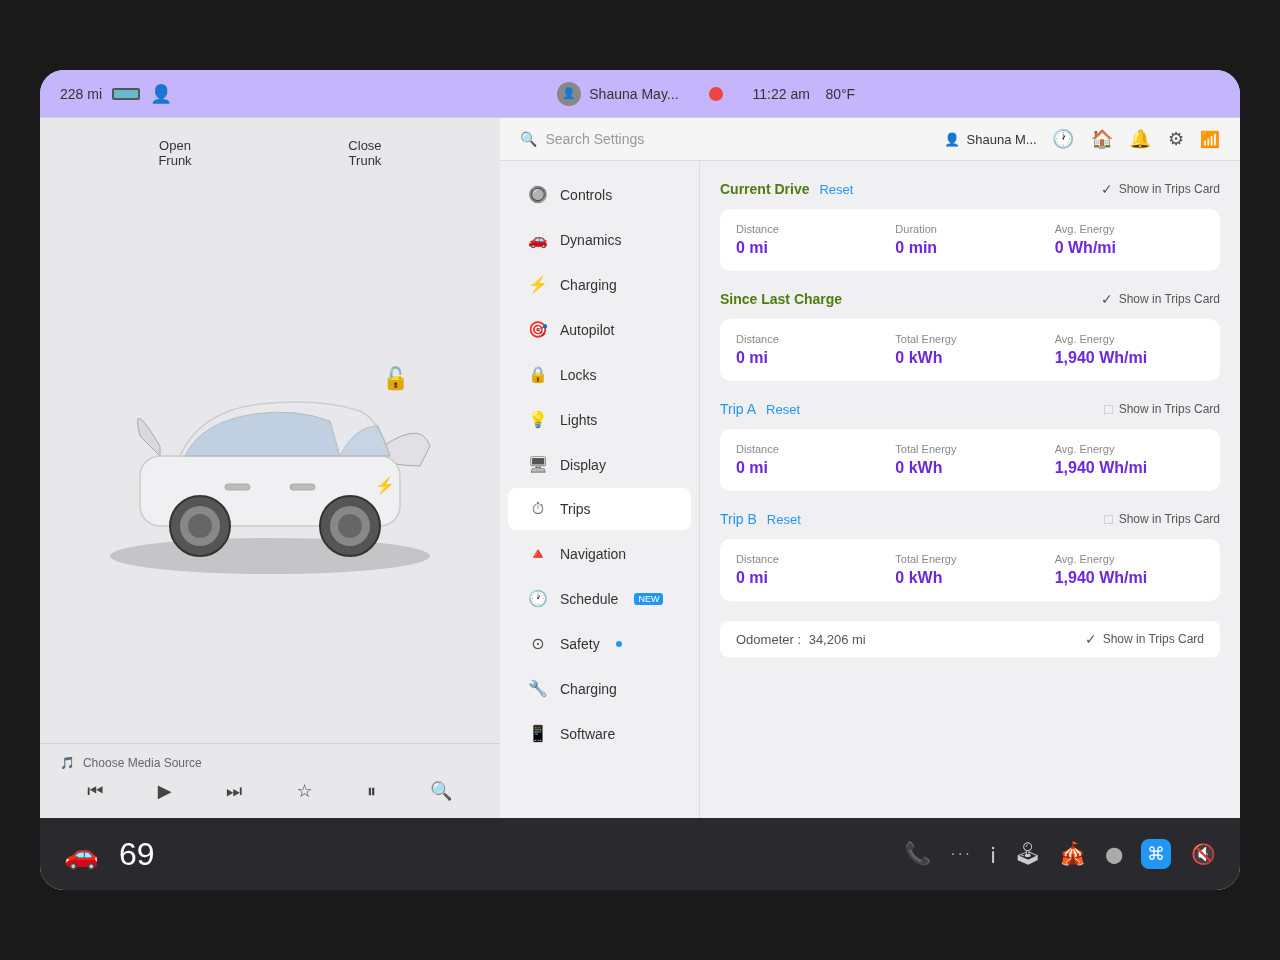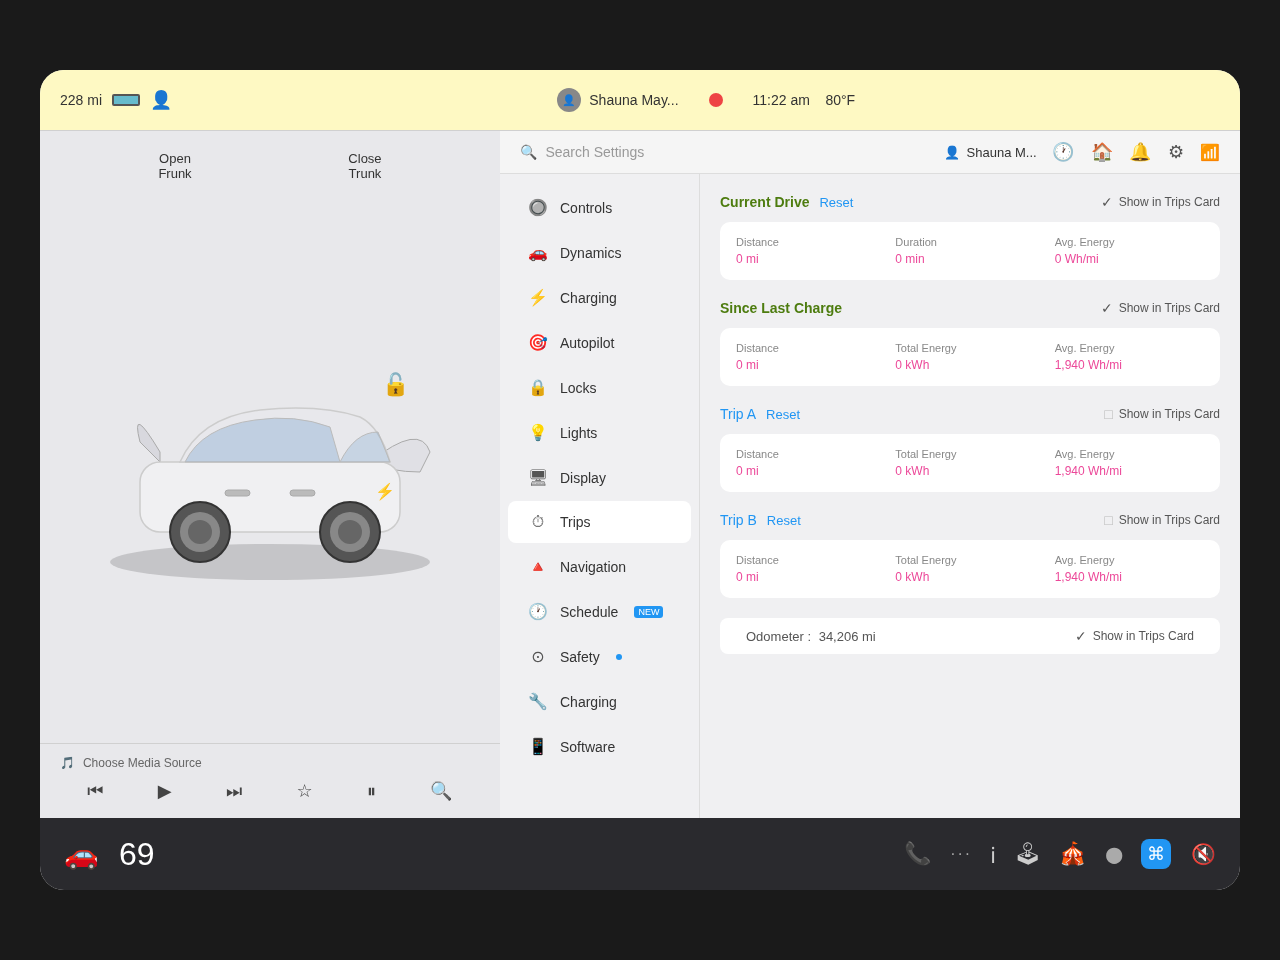--- a/index.html
+++ b/index.html
@@ -18,22 +18,22 @@
       height: 820px;
       background: #f0f0f0;
       border-radius: 24px;
       overflow: hidden;
       display: flex;
       flex-direction: column;
       position: relative;
     }
     
     .status-bar {
-      background: #fef9c3;
-      height: 61px;
+      background: #c4b5fd;
+      height: 48px;
       display: flex;
       align-items: center;
       padding: 0 20px;
       gap: 20px;
       border-bottom: 1px solid #d0d0d0;
       flex-shrink: 0;
     }
     .status-bar-left {
       display: flex;
       align-items: center;
@@ -283,34 +283,34 @@
       grid-template-columns: 1fr 1fr 1fr;
       gap: 10px;
     }
     .stat-item {}
     .stat-label {
       font-size: 11px;
       color: #888;
       margin-bottom: 4px;
     }
     .stat-value {
-      font-size: 12px;
-      font-weight: 400;
-      color: #ec4899;
+      font-size: 16px;
+      font-weight: 700;
+      color: #6d28d9;
     }
     .trip-label {
       color: #2196F3;
       font-size: 14px;
       font-weight: 500;
     }
     .odometer-row {
       display: flex;
       align-items: center;
       justify-content: space-between;
-      padding: 10px 26px;
+      padding: 10px 16px;
       background: white;
       border-radius: 8px;
       margin-top: 8px;
       text-align: center;
     }
     
     .taskbar {
       background: #2a2a2e;
       height: 72px;
       display: flex;

